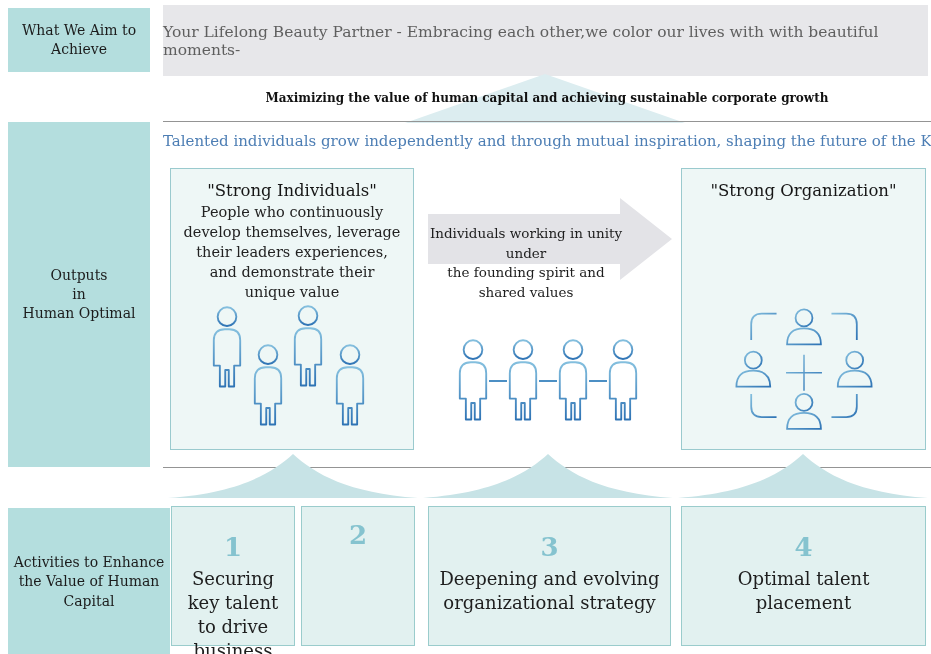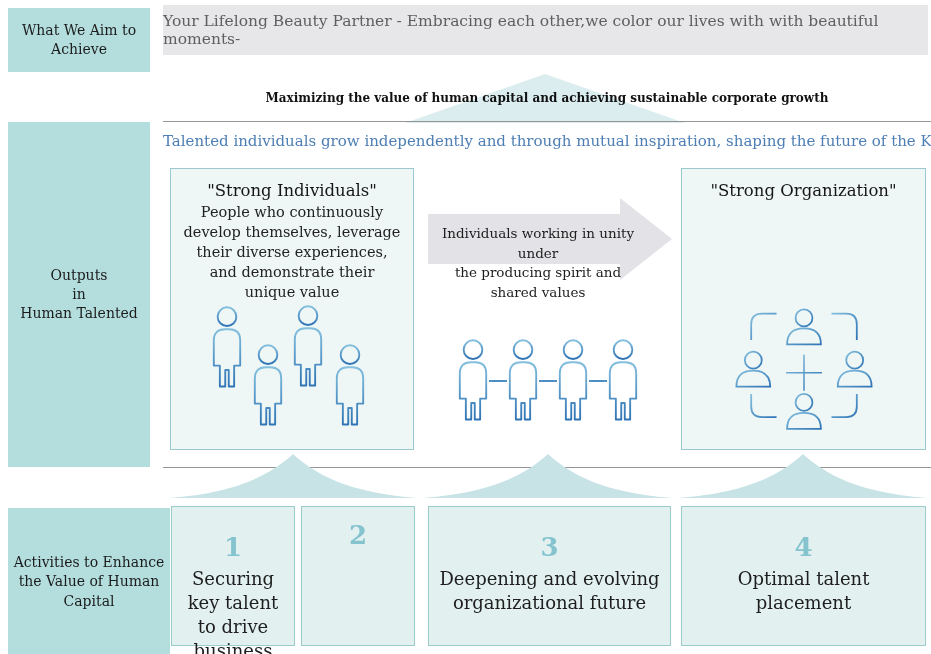--- a/index.html
+++ b/index.html
@@ -6,21 +6,21 @@
   html,body { background:#fff; }
   body { font-family:"DejaVu Serif","Liberation Serif",serif; color:#222; }
   .stage { position:relative; width:931px; height:654px; background:#fff; overflow:hidden; }
 
   .teal-label { position:absolute; background:#b4dede; display:flex; align-items:center; justify-content:center;
                 text-align:center; font-size:14px; line-height:1.38; color:#1c1c1c; padding:0 4px; }
   .aim-label { left:8px; top:8px; width:142px; height:64px; }
   .outputs-label { left:8px; top:122px; width:142px; height:345px; white-space:pre-line; }
   .activities-label { left:8px; top:508px; width:162px; height:148px; }
 
-  .slogan-bar { position:absolute; left:163px; top:5px; width:765px; height:50px; background:#e7e7ea;
+  .slogan-bar { position:absolute; left:163px; top:5px; width:765px; height:71px; background:#e7e7ea;
                 display:flex; align-items:center; justify-content:center; font-size:15.5px; color:#5f5f5f; }
 
   .big-triangle { position:absolute; left:405px; top:74px; width:280px; height:49px; z-index:0; }
 
   .goal-text { position:absolute; left:163px; top:91px; width:768px; text-align:center;
                font-weight:bold; font-size:12px; color:#111; z-index:2; }
 
   .hline { position:absolute; left:163px; width:768px; height:0; border-top:1px solid #949494; z-index:1; }
   .hline-top { top:121px; } .hline-bottom { top:467px; }
 
@@ -36,21 +36,21 @@
   .person-slot { position:absolute; width:44px; height:84px; }
   .si-box .p1 { left:34px; top:137px; } .si-box .p2 { left:75px; top:175px; }
   .si-box .p3 { left:115px; top:136px; } .si-box .p4 { left:157px; top:175px; }
   .mid-p { top:339px; }
   .mp1 { left:451px; } .mp2 { left:501px; } .mp3 { left:551px; } .mp4 { left:601px; }
   .link-dash { position:absolute; top:380px; width:18px; height:2px; background:#4c8fc4; }
   .ld1 { left:489px; } .ld2 { left:539px; } .ld3 { left:589px; }
 
   .unity-arrow-svg { position:absolute; left:428px; top:197px; width:244px; height:84px; }
   .unity-arrow-text { position:absolute; left:428px; top:224px; width:196px; text-align:center;
-                      font-size:13.5px; line-height:1.45; color:#1e1e1e;margin-left:12px; }
+                      font-size:13.5px; line-height:1.45; color:#1e1e1e; }
 
   .org-icon { position:absolute; left:47px; top:132px; }
 
   .up-tri { position:absolute; top:452px; width:250px; height:46px; z-index:2; }
   .tri1 { left:168px; } .tri2 { left:423px; } .tri3 { left:678px; }
 
   .act-box { position:absolute; top:506px; height:140px; background:#e2f1f0; border:1px solid #9acccc;
              display:flex; flex-direction:column; align-items:center; padding-top:26px; }
   .b1 { left:171px; width:124px; } .b2 { left:301px; width:114px; padding-top:14px; }
   .b3 { left:428px; width:243px; } .b4 { left:681px; width:245px; }
@@ -68,26 +68,26 @@
 
   <svg class="big-triangle" viewBox="0 0 280 49" preserveAspectRatio="none">
     <polygon points="140,0 280,49 0,49" fill="#dcedf0"></polygon>
   </svg>
   <div class="goal-text">Maximizing the value of human capital and achieving sustainable corporate growth</div>
 
   <div class="hline hline-top"></div>
   <div class="hline hline-bottom"></div>
   <div class="teal-label outputs-label">Outputs
 in
-Human Talented</div>
+Human Optimal</div>
   <div class="blue-heading">Talented individuals grow independently and through mutual inspiration, shaping the future of the KOSÉ Group</div>
 
   <div class="out-box si-box">
     <div class="box-title">"Strong Individuals"</div>
-    <div class="box-body">People who continuously develop themselves, leverage their diverse experiences, and demonstrate their unique value</div>
+    <div class="box-body">People who continuously develop themselves, leverage their leaders experiences, and demonstrate their unique value</div>
     <div class="person-slot p1"><svg width="44" height="84" viewBox="0 0 40 76" fill="none">
           <defs>
             <linearGradient id="pg0" x1="0" y1="0" x2="0" y2="1">
               <stop offset="0" stop-color="#84bfde"></stop>
               <stop offset="1" stop-color="#2f74b5"></stop>
             </linearGradient>
           </defs>
           <circle cx="20" cy="9.5" r="8.5" stroke="url(#pg0)" stroke-width="1.7"></circle>
           <path d="M 8,54 L 8,31 Q 8,21 18,21 L 22,21 Q 32,21 32,31 L 32,54 L 26.5,54 L 26.5,73 L 21.6,73 L 21.6,58 L 18.4,58 L 18.4,73 L 13.5,73 L 13.5,54 Z" stroke="url(#pg0)" stroke-width="1.7" stroke-linejoin="round"></path>
         </svg></div>
@@ -121,21 +121,21 @@
           <circle cx="20" cy="9.5" r="8.5" stroke="url(#pg3)" stroke-width="1.7"></circle>
           <path d="M 8,54 L 8,31 Q 8,21 18,21 L 22,21 Q 32,21 32,31 L 32,54 L 26.5,54 L 26.5,73 L 21.6,73 L 21.6,58 L 18.4,58 L 18.4,73 L 13.5,73 L 13.5,54 Z" stroke="url(#pg3)" stroke-width="1.7" stroke-linejoin="round"></path>
         </svg></div>
   </div>
 
   <svg class="unity-arrow-svg" viewBox="0 0 244 84" preserveAspectRatio="none">
     <polygon points="0,17 192,17 192,1 244,42 192,83 192,67 0,67" fill="#e3e3e7"></polygon>
   </svg>
   <div class="unity-arrow-text">
     <div>Individuals working in unity under</div>
-    <div>the producing spirit and shared values</div>
+    <div>the founding spirit and shared values</div>
   </div>
 
   <div class="person-slot mid-p mp1"><svg width="44" height="84" viewBox="0 0 40 76" fill="none">
         <defs>
           <linearGradient id="pg4" x1="0" y1="0" x2="0" y2="1">
             <stop offset="0" stop-color="#84bfde"></stop>
             <stop offset="1" stop-color="#2f74b5"></stop>
           </linearGradient>
         </defs>
         <circle cx="20" cy="9.5" r="8.5" stroke="url(#pg4)" stroke-width="1.7"></circle>
@@ -224,20 +224,20 @@
 
   <div class="act-box b1">
     <div class="act-num">1</div>
     <div class="act-text">Securing key talent to drive business strategy</div>
   </div>
   <div class="act-box b2">
     <div class="act-num">2</div>
   </div>
   <div class="act-box b3">
     <div class="act-num">3</div>
-    <div class="act-text">Deepening and evolving organizational future</div>
+    <div class="act-text">Deepening and evolving organizational strategy</div>
   </div>
   <div class="act-box b4">
     <div class="act-num">4</div>
     <div class="act-text">Optimal talent placement</div>
   </div>
 
 </div>
 
 </body></html>

